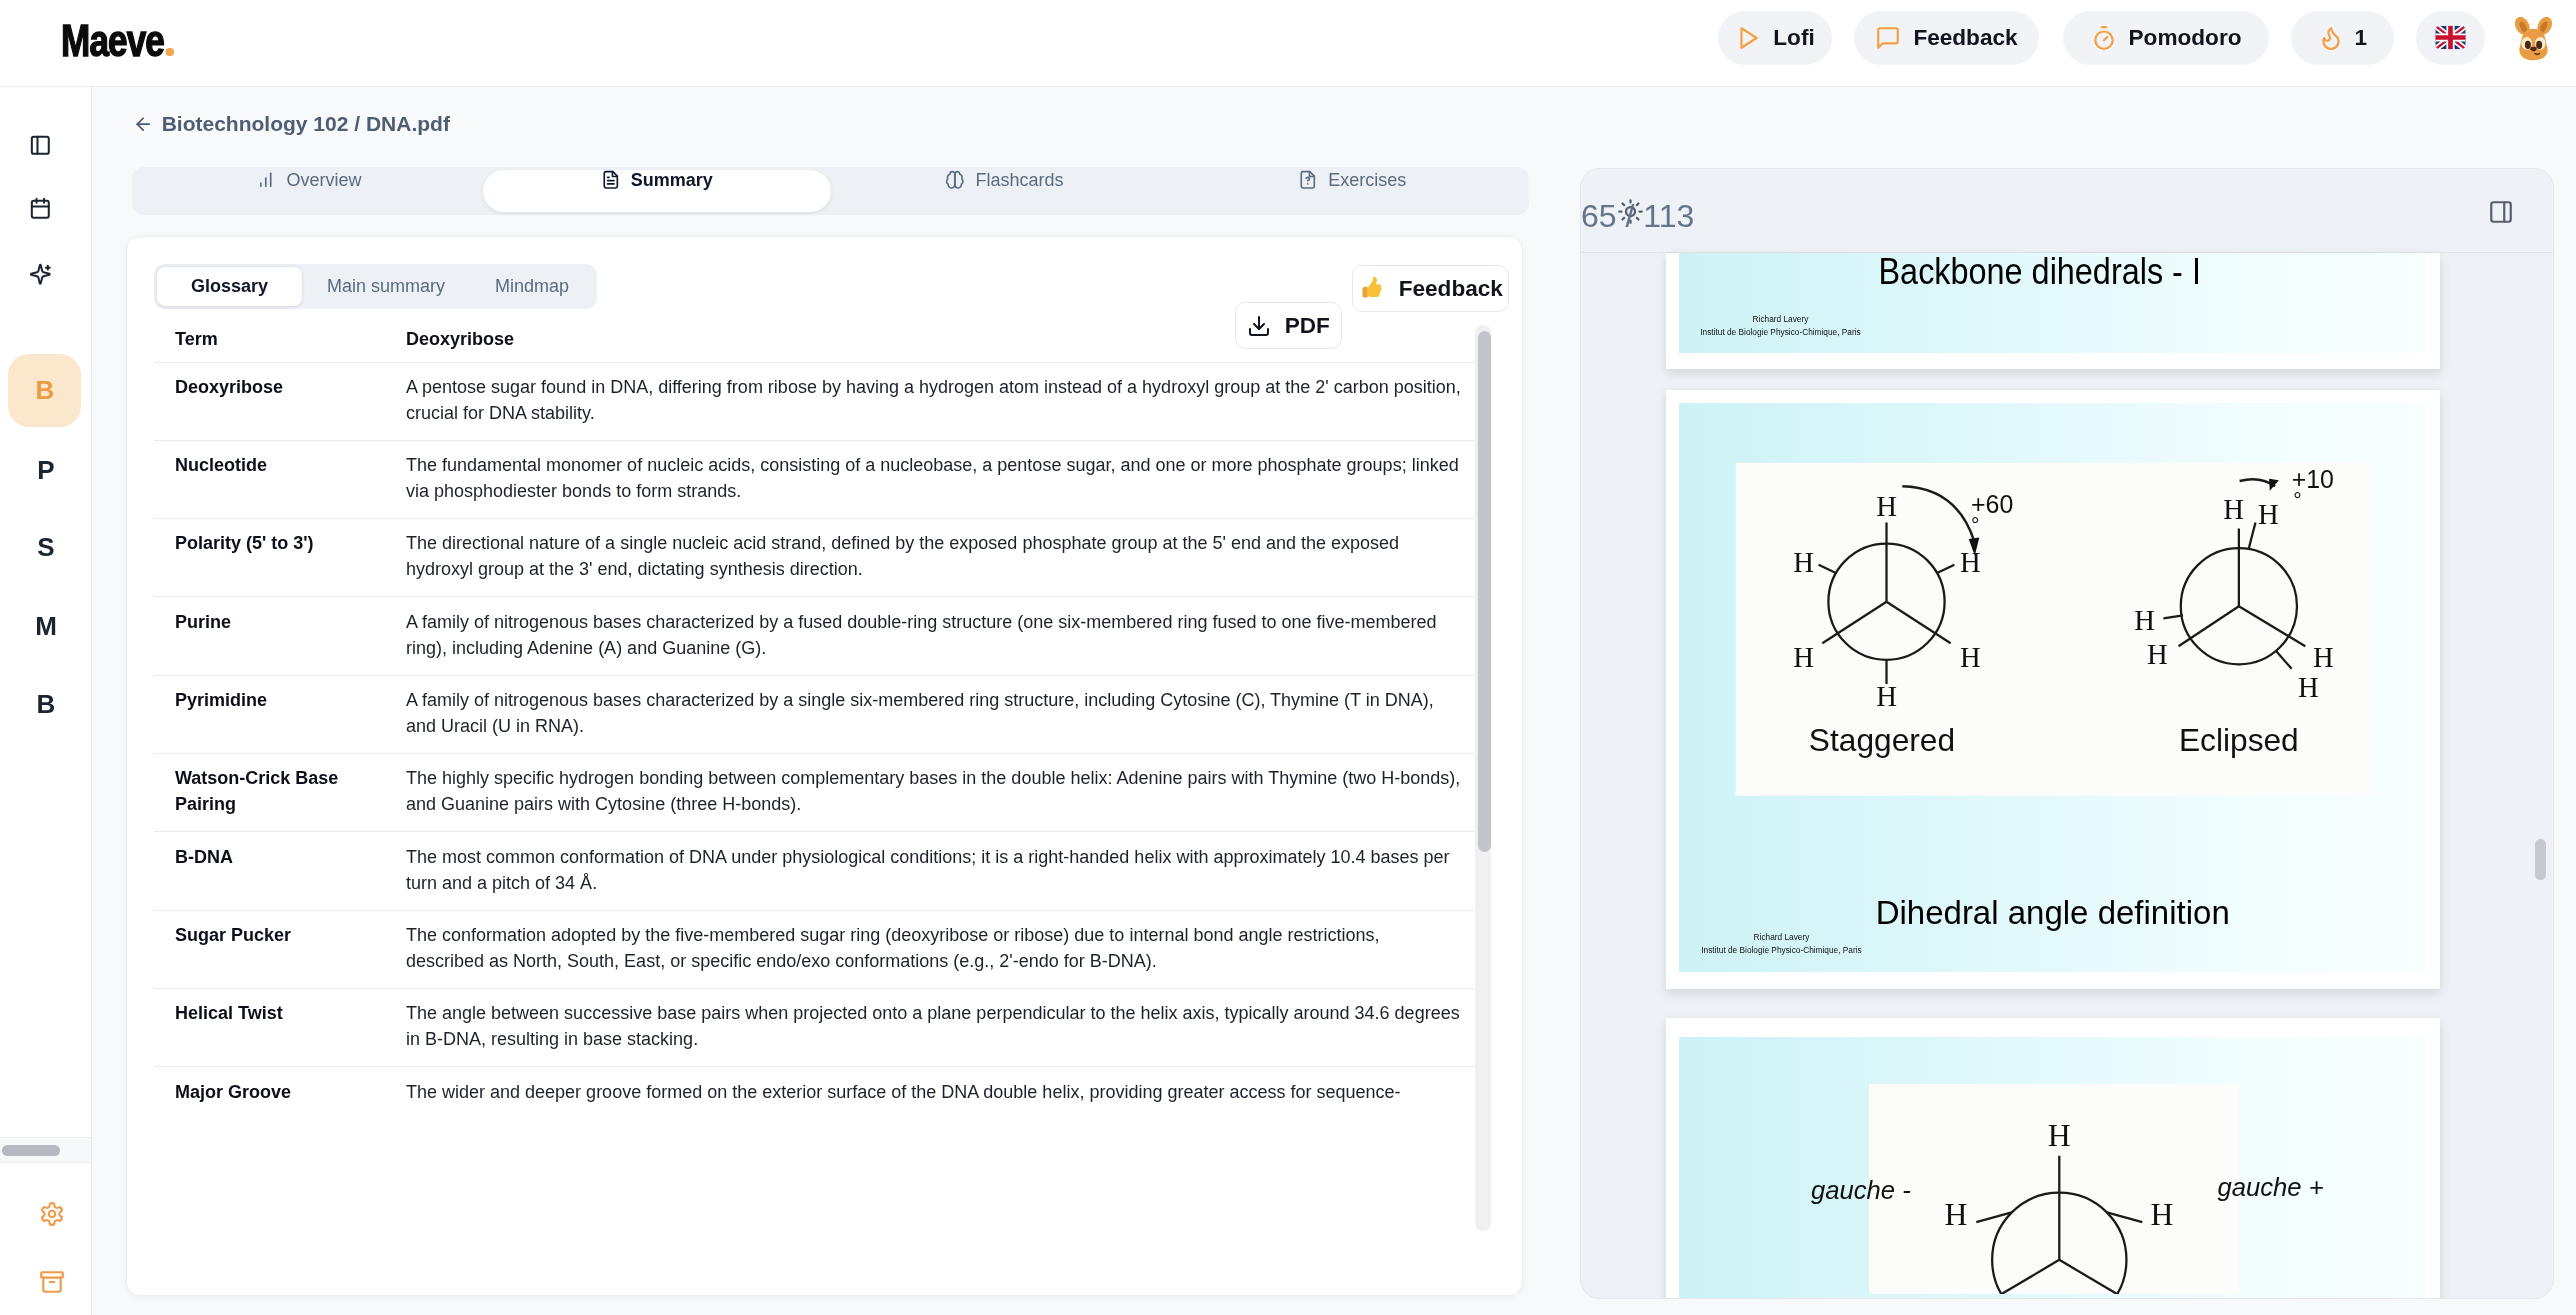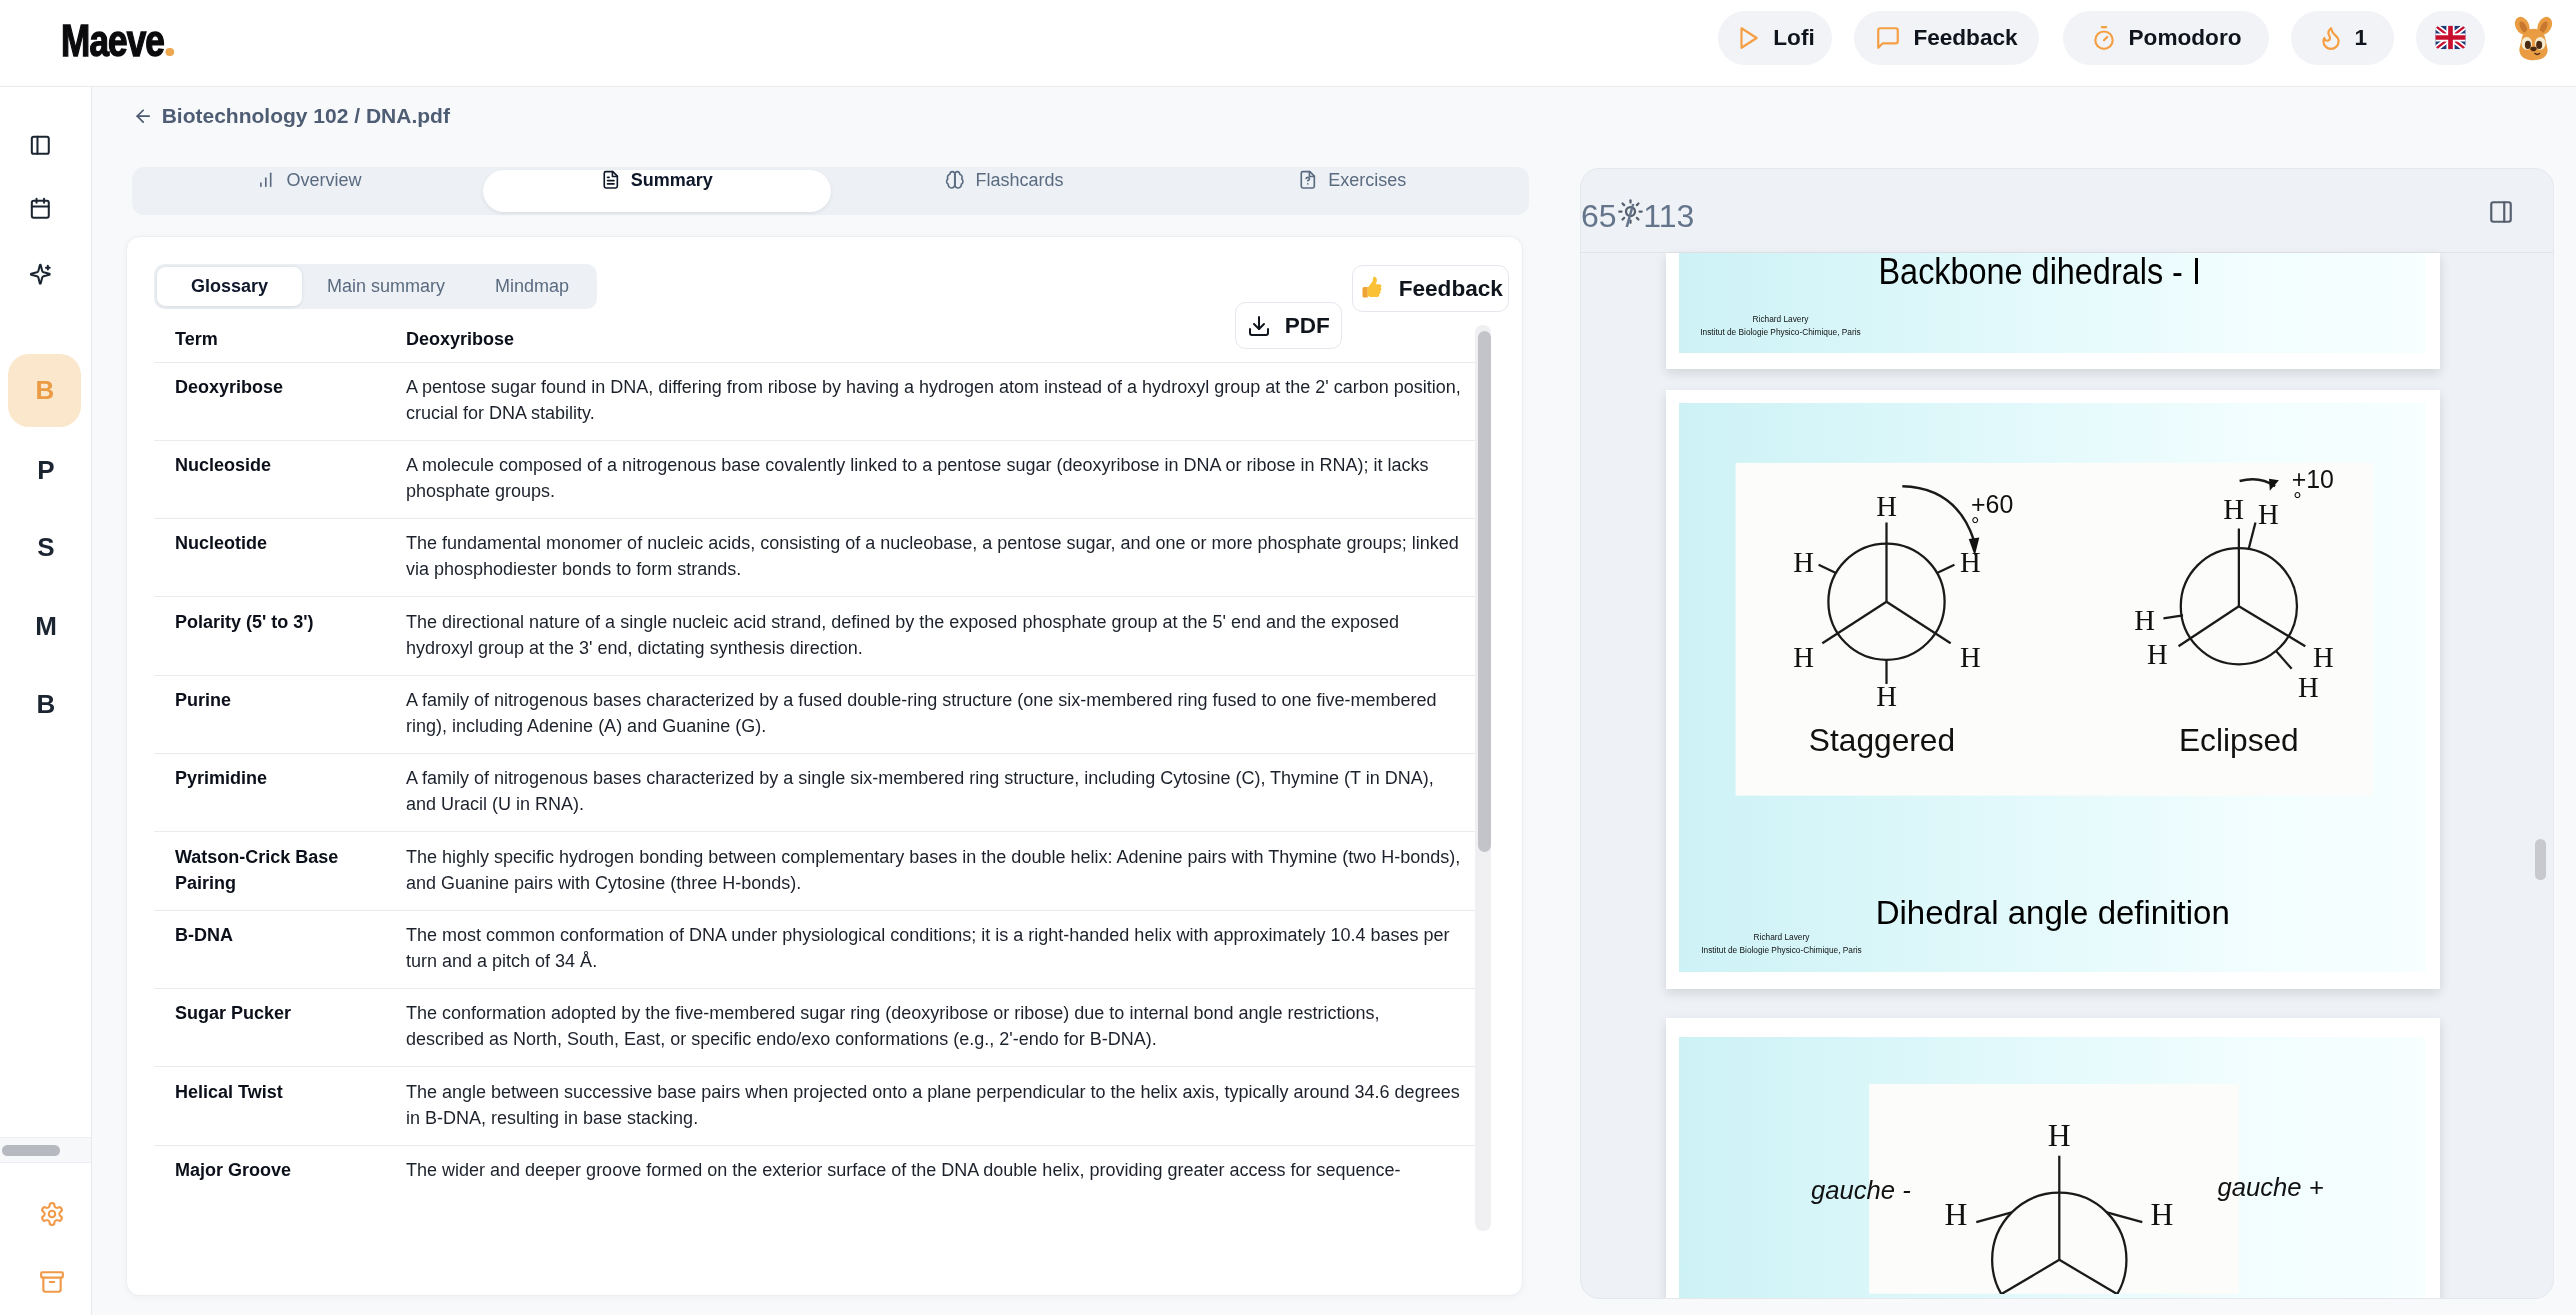--- a/index.html
+++ b/index.html
@@ -16,21 +16,21 @@
   
   #sidebar { position:absolute; left:0; top:87px; width:92px; height:1228px; background:#fff; border-right:1.5px solid #e7e9ee; z-index:4; }
   .sb-ic { position:absolute; left:-6px; width:92px; display:flex; justify-content:center; line-height:0; }
   .sb-ic.bot { left:6px; }
   .sb-letter { position:absolute; left:0; width:92px; text-align:center; font-size:26px; font-weight:bold; color:#1b2431; }
   #btile { position:absolute; left:8.3px; top:267px; width:73px; height:73px; border-radius:21px; background:#fbe7cb; display:flex; align-items:center; justify-content:center; font-size:26px; font-weight:bold; color:#eb9b43; }
   #sb-scroll { position:absolute; left:1.5px; top:1058px; width:58px; height:10.6px; border-radius:5.3px; background:#b6b9c0; }
   #sb-sep { position:absolute; left:0; top:1075px; width:91px; border-top:1.5px solid #eceef2; }
 
   
-  #crumb { position:absolute; left:133px; top:104px; display:flex; align-items:center; gap:8.3px; color:#4e5d73; font-weight:600; font-size:21px; }
+  #crumb { position:absolute; left:133px; top:112px; display:flex; align-items:center; gap:8.3px; color:#4e5d73; font-weight:600; font-size:21px; }
 
   
   #tabbar { position:absolute; left:132px; top:167px; width:1397px; height:48px; background:#edf0f4; border-radius:12px; display:flex; align-items:center; padding:3px; }
   .tab { flex:1; height:42px; display:flex; justify-content:center; gap:10.6px; font-size:18px; font-weight:500; color:#5a6b81; border-radius:9.8px; }
   .tab.active { background:#fff; color:#0f172a; font-weight:600; box-shadow:0 1.5px 4.5px rgba(15,23,42,.08);border-radius:21px; }
   .tab svg { stroke:currentColor; }
 
   
   #card { position:absolute; left:126px; top:236px; width:1397px; height:1060px; background:#fff; border:0.8px solid #eceef2; border-radius:13.6px; box-shadow:0 1.5px 7.5px rgba(15,23,42,.04); }
   #innertabs { position:absolute; left:27px; top:27px; height:45px; background:#edf0f4; border-radius:10.6px; display:flex; align-items:center; padding:3px; }
@@ -254,24 +254,20 @@
       <thead>
         <tr>
             <th>Term</th>
             <th class="def">Deoxyribose</th>
           </tr>
       </thead>
       <tbody>
         <tr>
             <td class="term">Deoxyribose</td>
             <td class="def">A pentose sugar found in DNA, differing from ribose by having a hydrogen atom instead of a hydroxyl group at the 2' carbon position,<br>crucial for DNA stability.</td>
-          </tr>
-        <tr>
-            <td class="term">Nucleoside</td>
-            <td class="def">A molecule composed of a nitrogenous base covalently linked to a pentose sugar (deoxyribose in DNA or ribose in RNA); it lacks<br>phosphate groups.</td>
           </tr>
         <tr>
             <td class="term">Nucleotide</td>
             <td class="def">The fundamental monomer of nucleic acids, consisting of a nucleobase, a pentose sugar, and one or more phosphate groups; linked<br>via phosphodiester bonds to form strands.</td>
           </tr>
         <tr>
             <td class="term">Polarity (5' to 3')</td>
             <td class="def">The directional nature of a single nucleic acid strand, defined by the exposed phosphate group at the 5' end and the exposed<br>hydroxyl group at the 3' end, dictating synthesis direction.</td>
           </tr>
         <tr>

